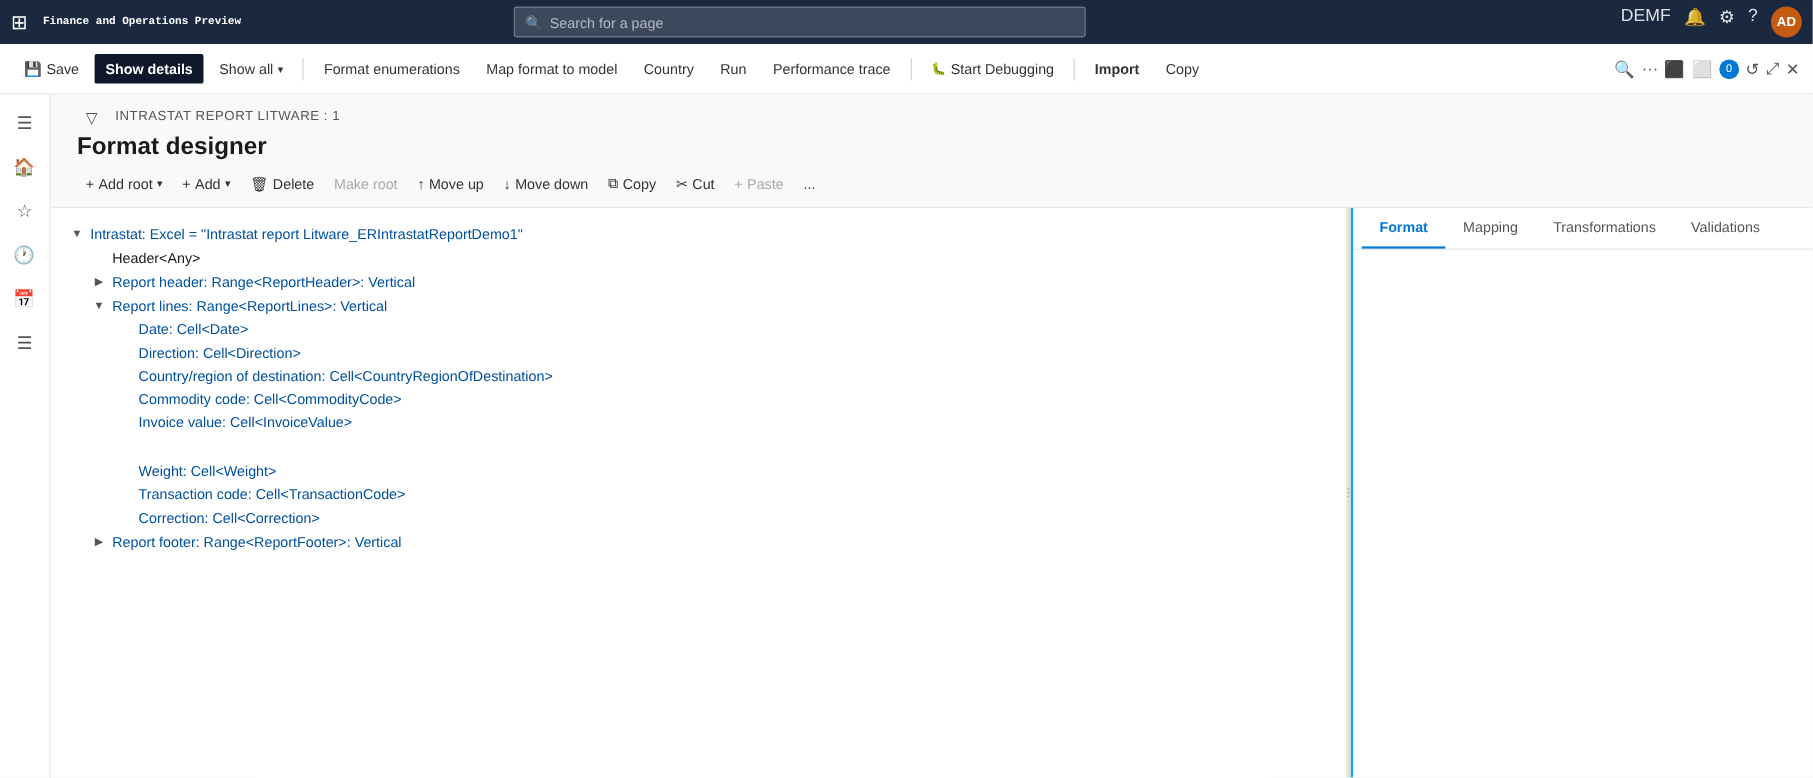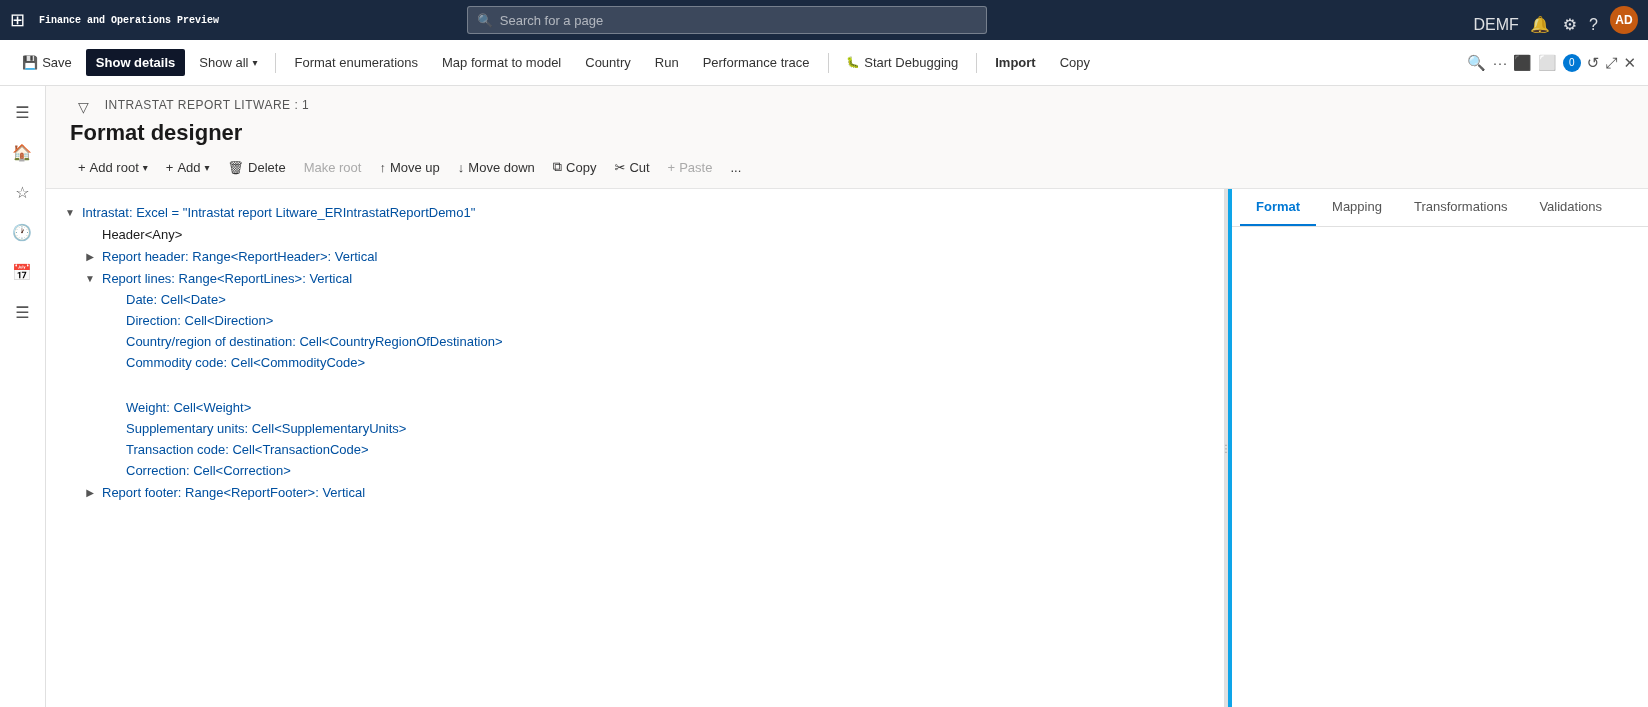--- a/index.html
+++ b/index.html
@@ -35,21 +35,21 @@
       background: transparent;
       border: none;
       outline: none;
       color: rgba(255,255,255,0.8);
       font-size: 13px;
       width: 100%;
     }
     .search-bar input::placeholder { color: rgba(255,255,255,0.6); }
     .top-nav-right {
       display: flex;
-      align-items: flex-end;
+      align-items: flex-start;
       gap: 12px;
       margin-left: auto;
       color: white;
     }
     .top-nav-right .user-badge {
       background: #c55a11;
       border-radius: 50%;
       width: 28px; height: 28px;
       display: flex; align-items: center; justify-content: center;
       font-weight: 700; font-size: 12px;
@@ -178,21 +178,21 @@
     .tree-panel {
       flex: 1;
       overflow-y: auto;
       padding: 12px 0;
       background: #ffffff;
     }
 
     
     .tabs-panel {
       width: 420px;
-      border-left: 4px solid #0ea5e9;
+      border-left: 2px solid #0ea5e9;
       display: flex;
       flex-direction: column;
       background: #ffffff;
     }
     .tabs-header {
       display: flex;
       border-bottom: 1px solid #e0e0e0;
       padding: 0 8px;
     }
     .tab-item {
@@ -409,25 +409,25 @@
         </div>
         <div class="tree-item" style="padding-left: 76px;">
           <span class="item-text">Direction: Cell&lt;Direction&gt;</span>
         </div>
         <div class="tree-item" style="padding-left: 76px;">
           <span class="item-text">Country/region of destination: Cell&lt;CountryRegionOfDestination&gt;</span>
         </div>
         <div class="tree-item" style="padding-left: 76px;">
           <span class="item-text">Commodity code: Cell&lt;CommodityCode&gt;</span>
         </div>
+        <div class="tree-item" style="padding-left: 76px;">
+          <span class="item-text">Invoice value: Cell&lt;InvoiceValue&gt;</span>
+        </div>
         <div class="tree-item" style="padding-left: 76px; margin-top: 24px;">
           <span class="item-text">Weight: Cell&lt;Weight&gt;</span>
-        </div>
-        <div class="tree-item" style="padding-left: 76px;">
-          <span class="item-text">Supplementary units: Cell&lt;SupplementaryUnits&gt;</span>
         </div>
         <div class="tree-item" style="padding-left: 76px;">
           <span class="item-text">Transaction code: Cell&lt;TransactionCode&gt;</span>
         </div>
         <div class="tree-item" style="padding-left: 76px;">
           <span class="item-text">Correction: Cell&lt;Correction&gt;</span>
         </div>
 
         <div class="tree-item" style="padding-left: 36px;">
           <span class="expand-icon">▶</span>

